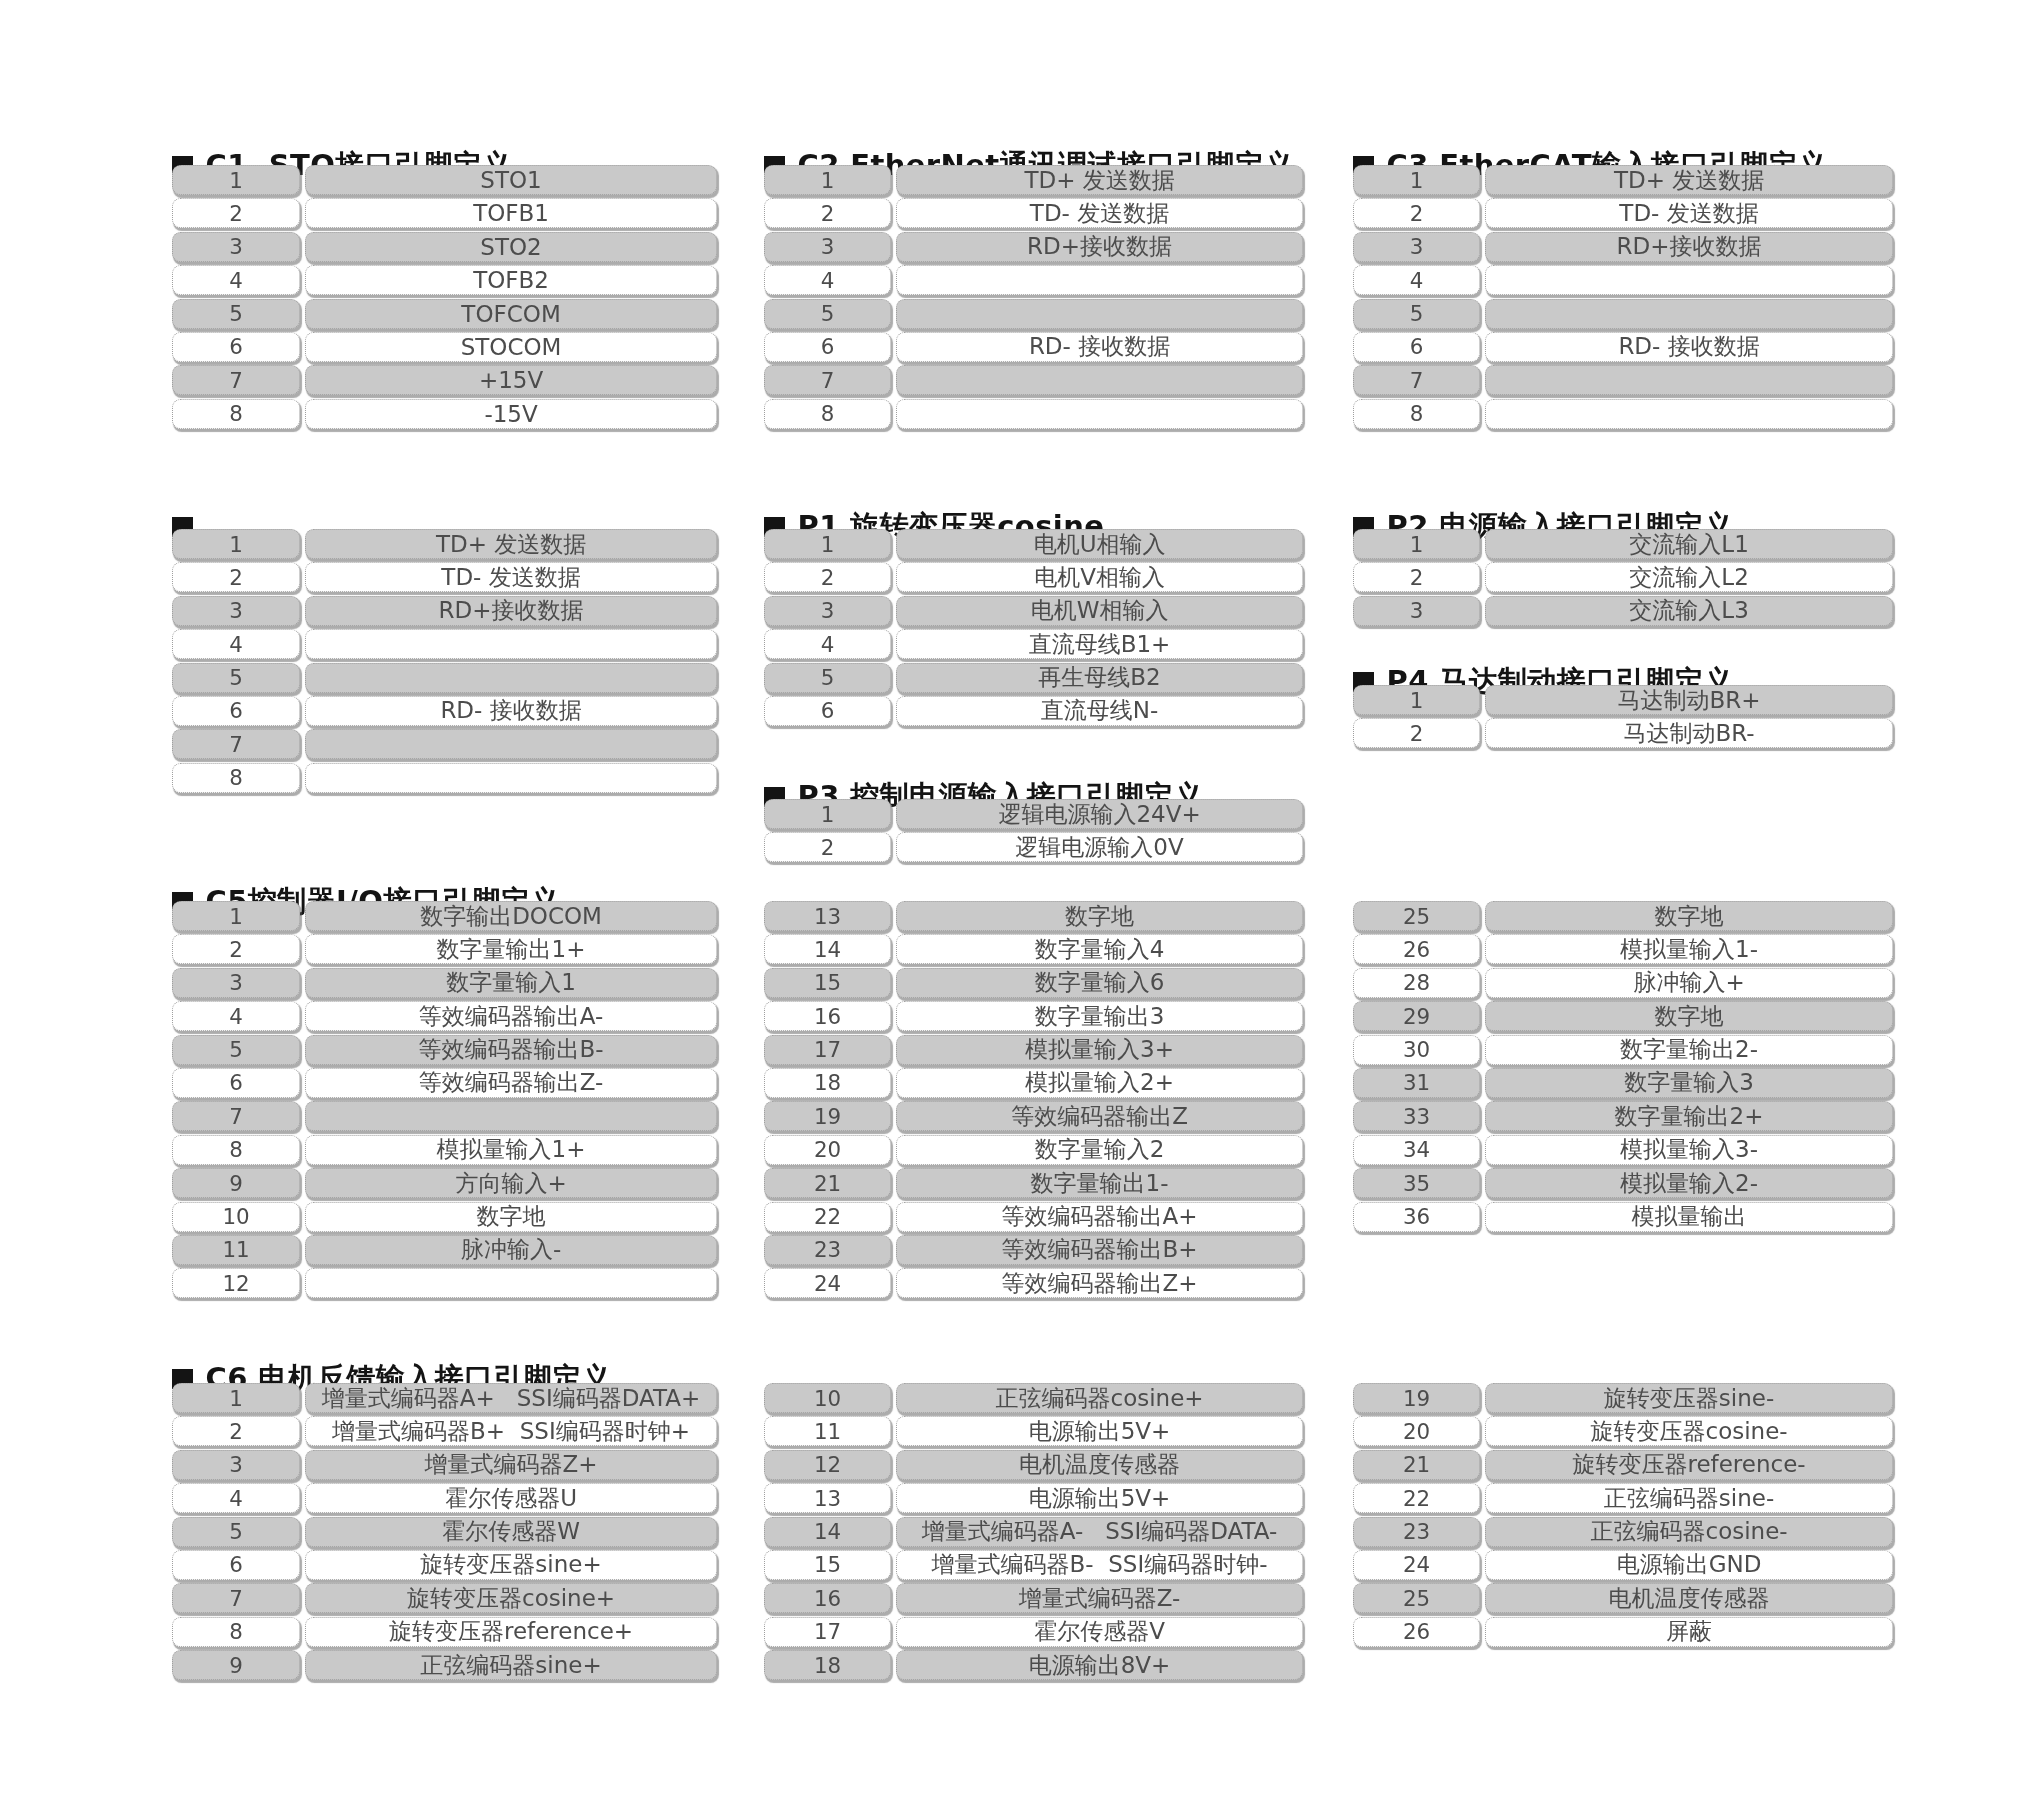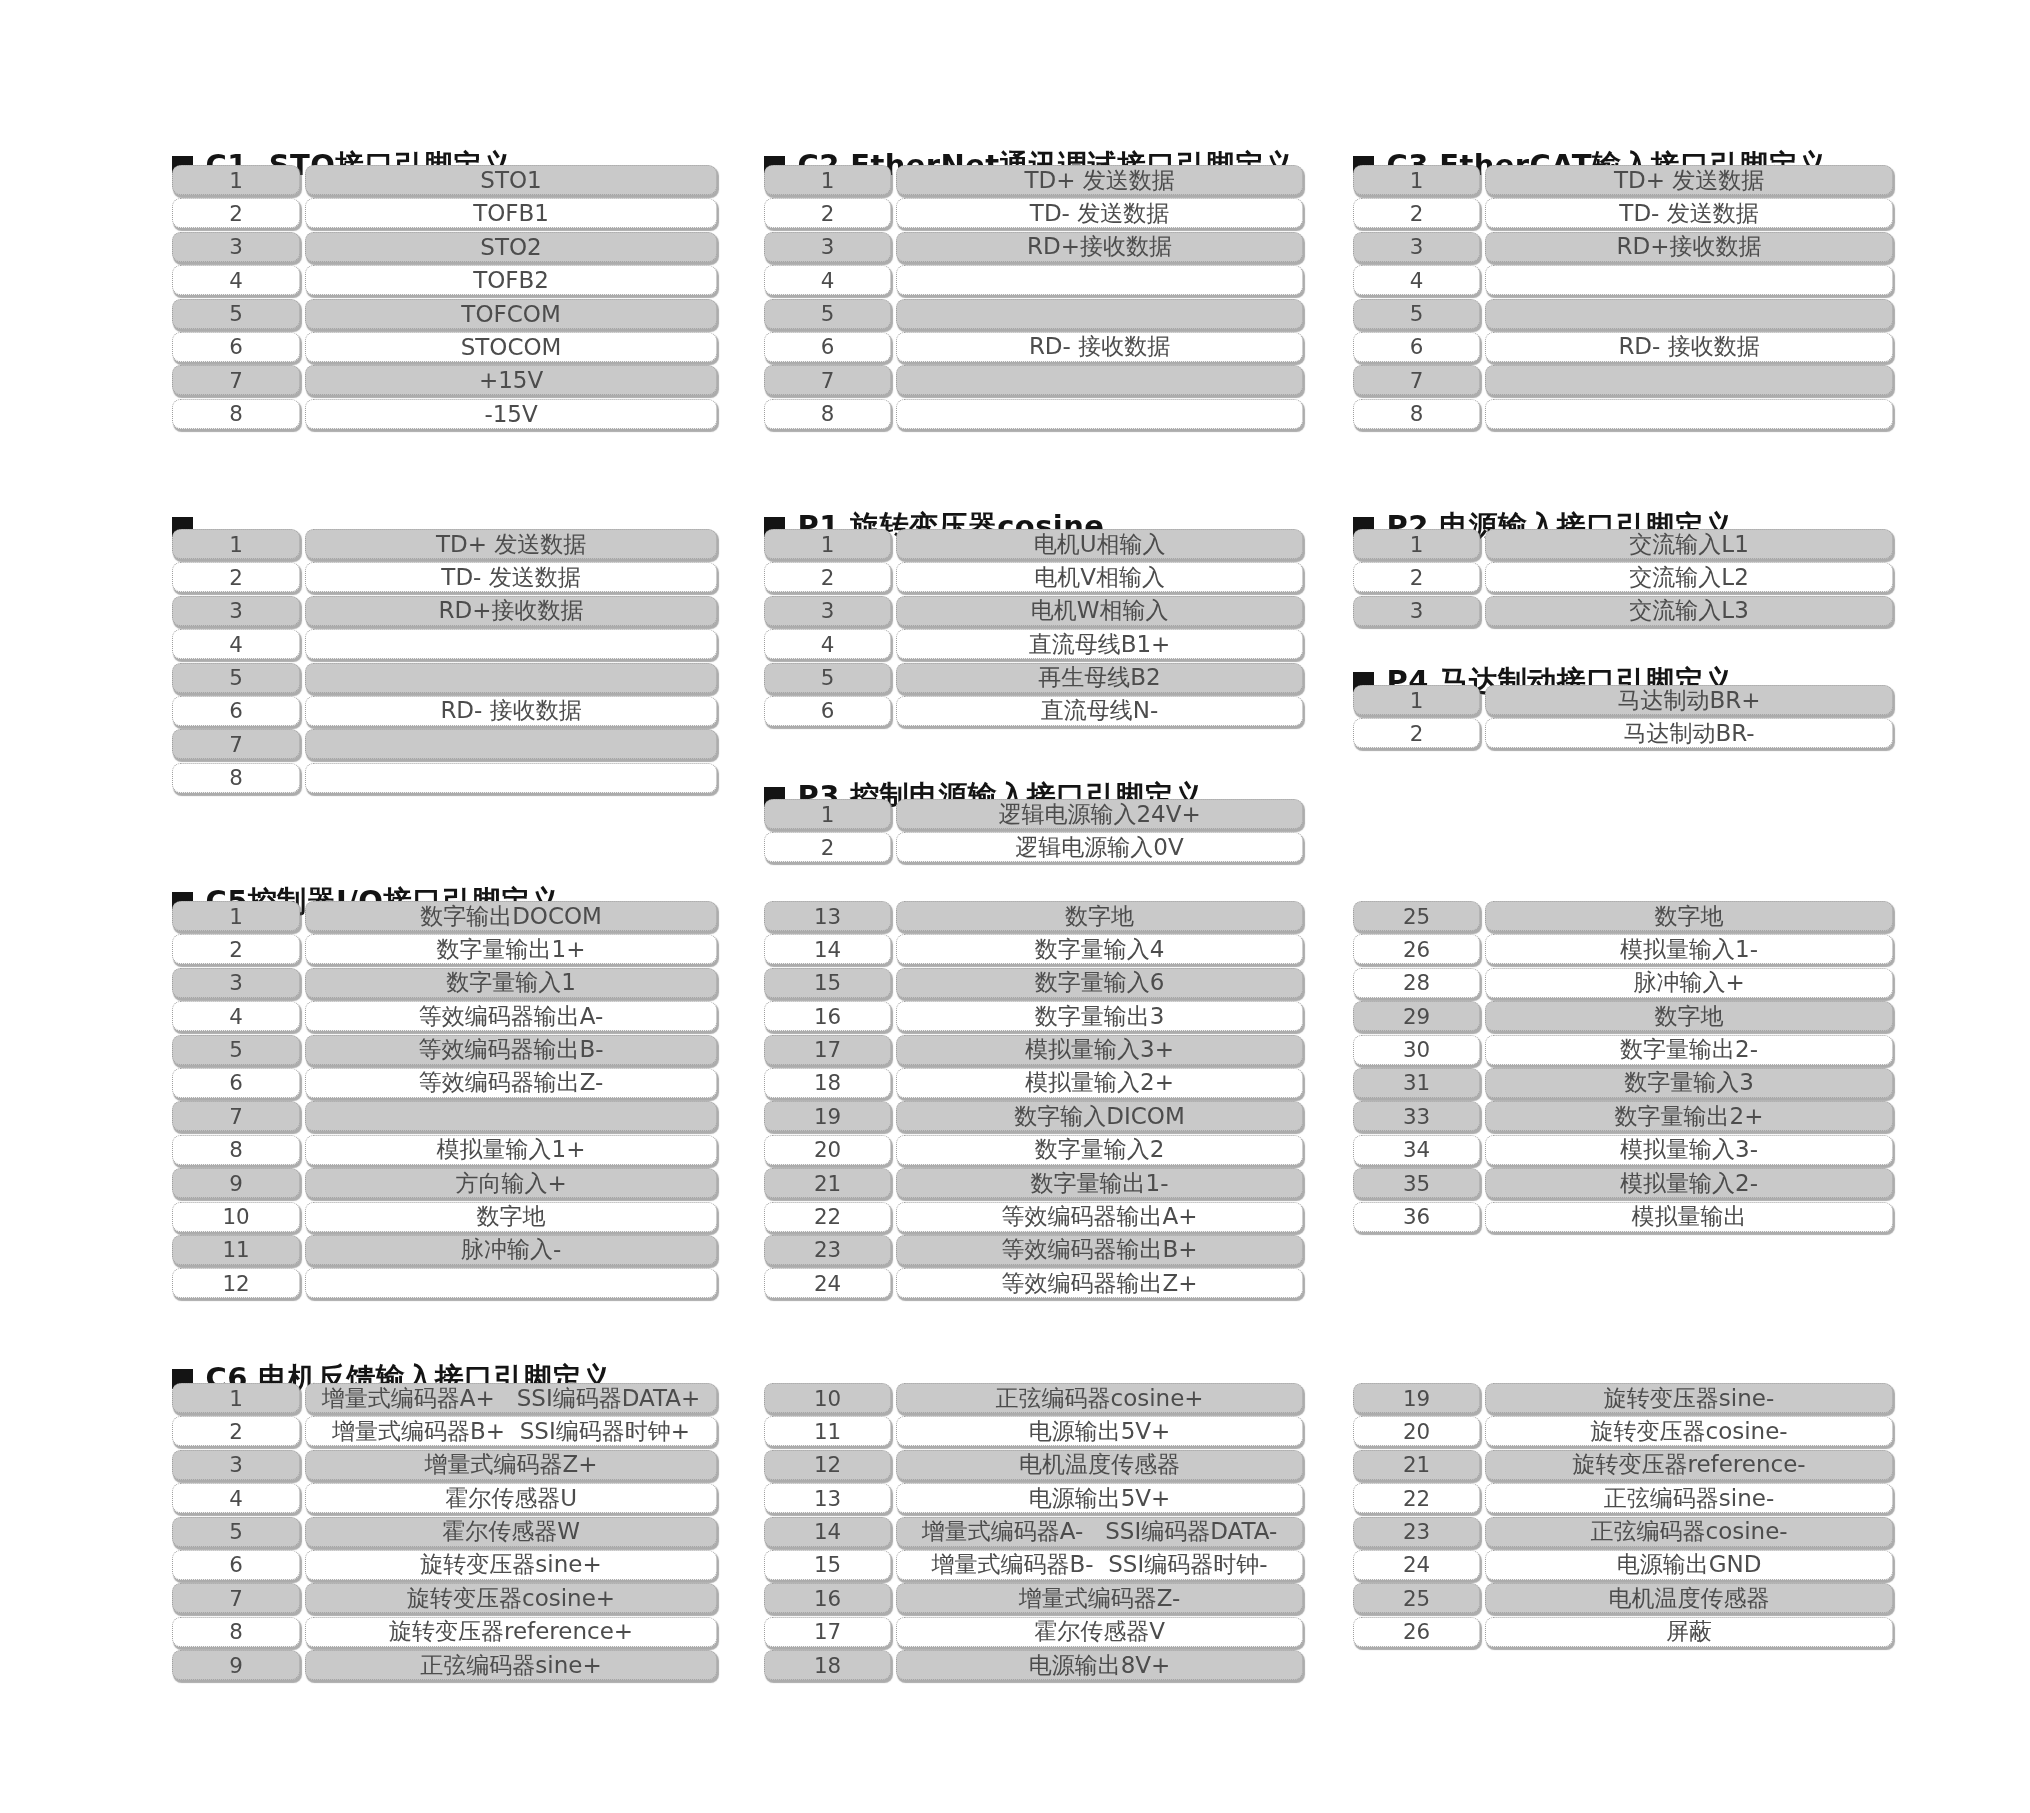--- a/index.html
+++ b/index.html
@@ -322,21 +322,21 @@
     <div class="row gray">
       <div class="pin">17</div>
       <div class="val">模拟量输入3+</div>
     </div>
     <div class="row white">
       <div class="pin">18</div>
       <div class="val">模拟量输入2+</div>
     </div>
     <div class="row gray">
       <div class="pin">19</div>
-      <div class="val">数字输入DICOM</div>
+      <div class="val">等效编码器输出Z</div>
     </div>
     <div class="row white">
       <div class="pin">20</div>
       <div class="val">数字量输入2</div>
     </div>
     <div class="row gray">
       <div class="pin">21</div>
       <div class="val">数字量输出1-</div>
     </div>
     <div class="row white">

